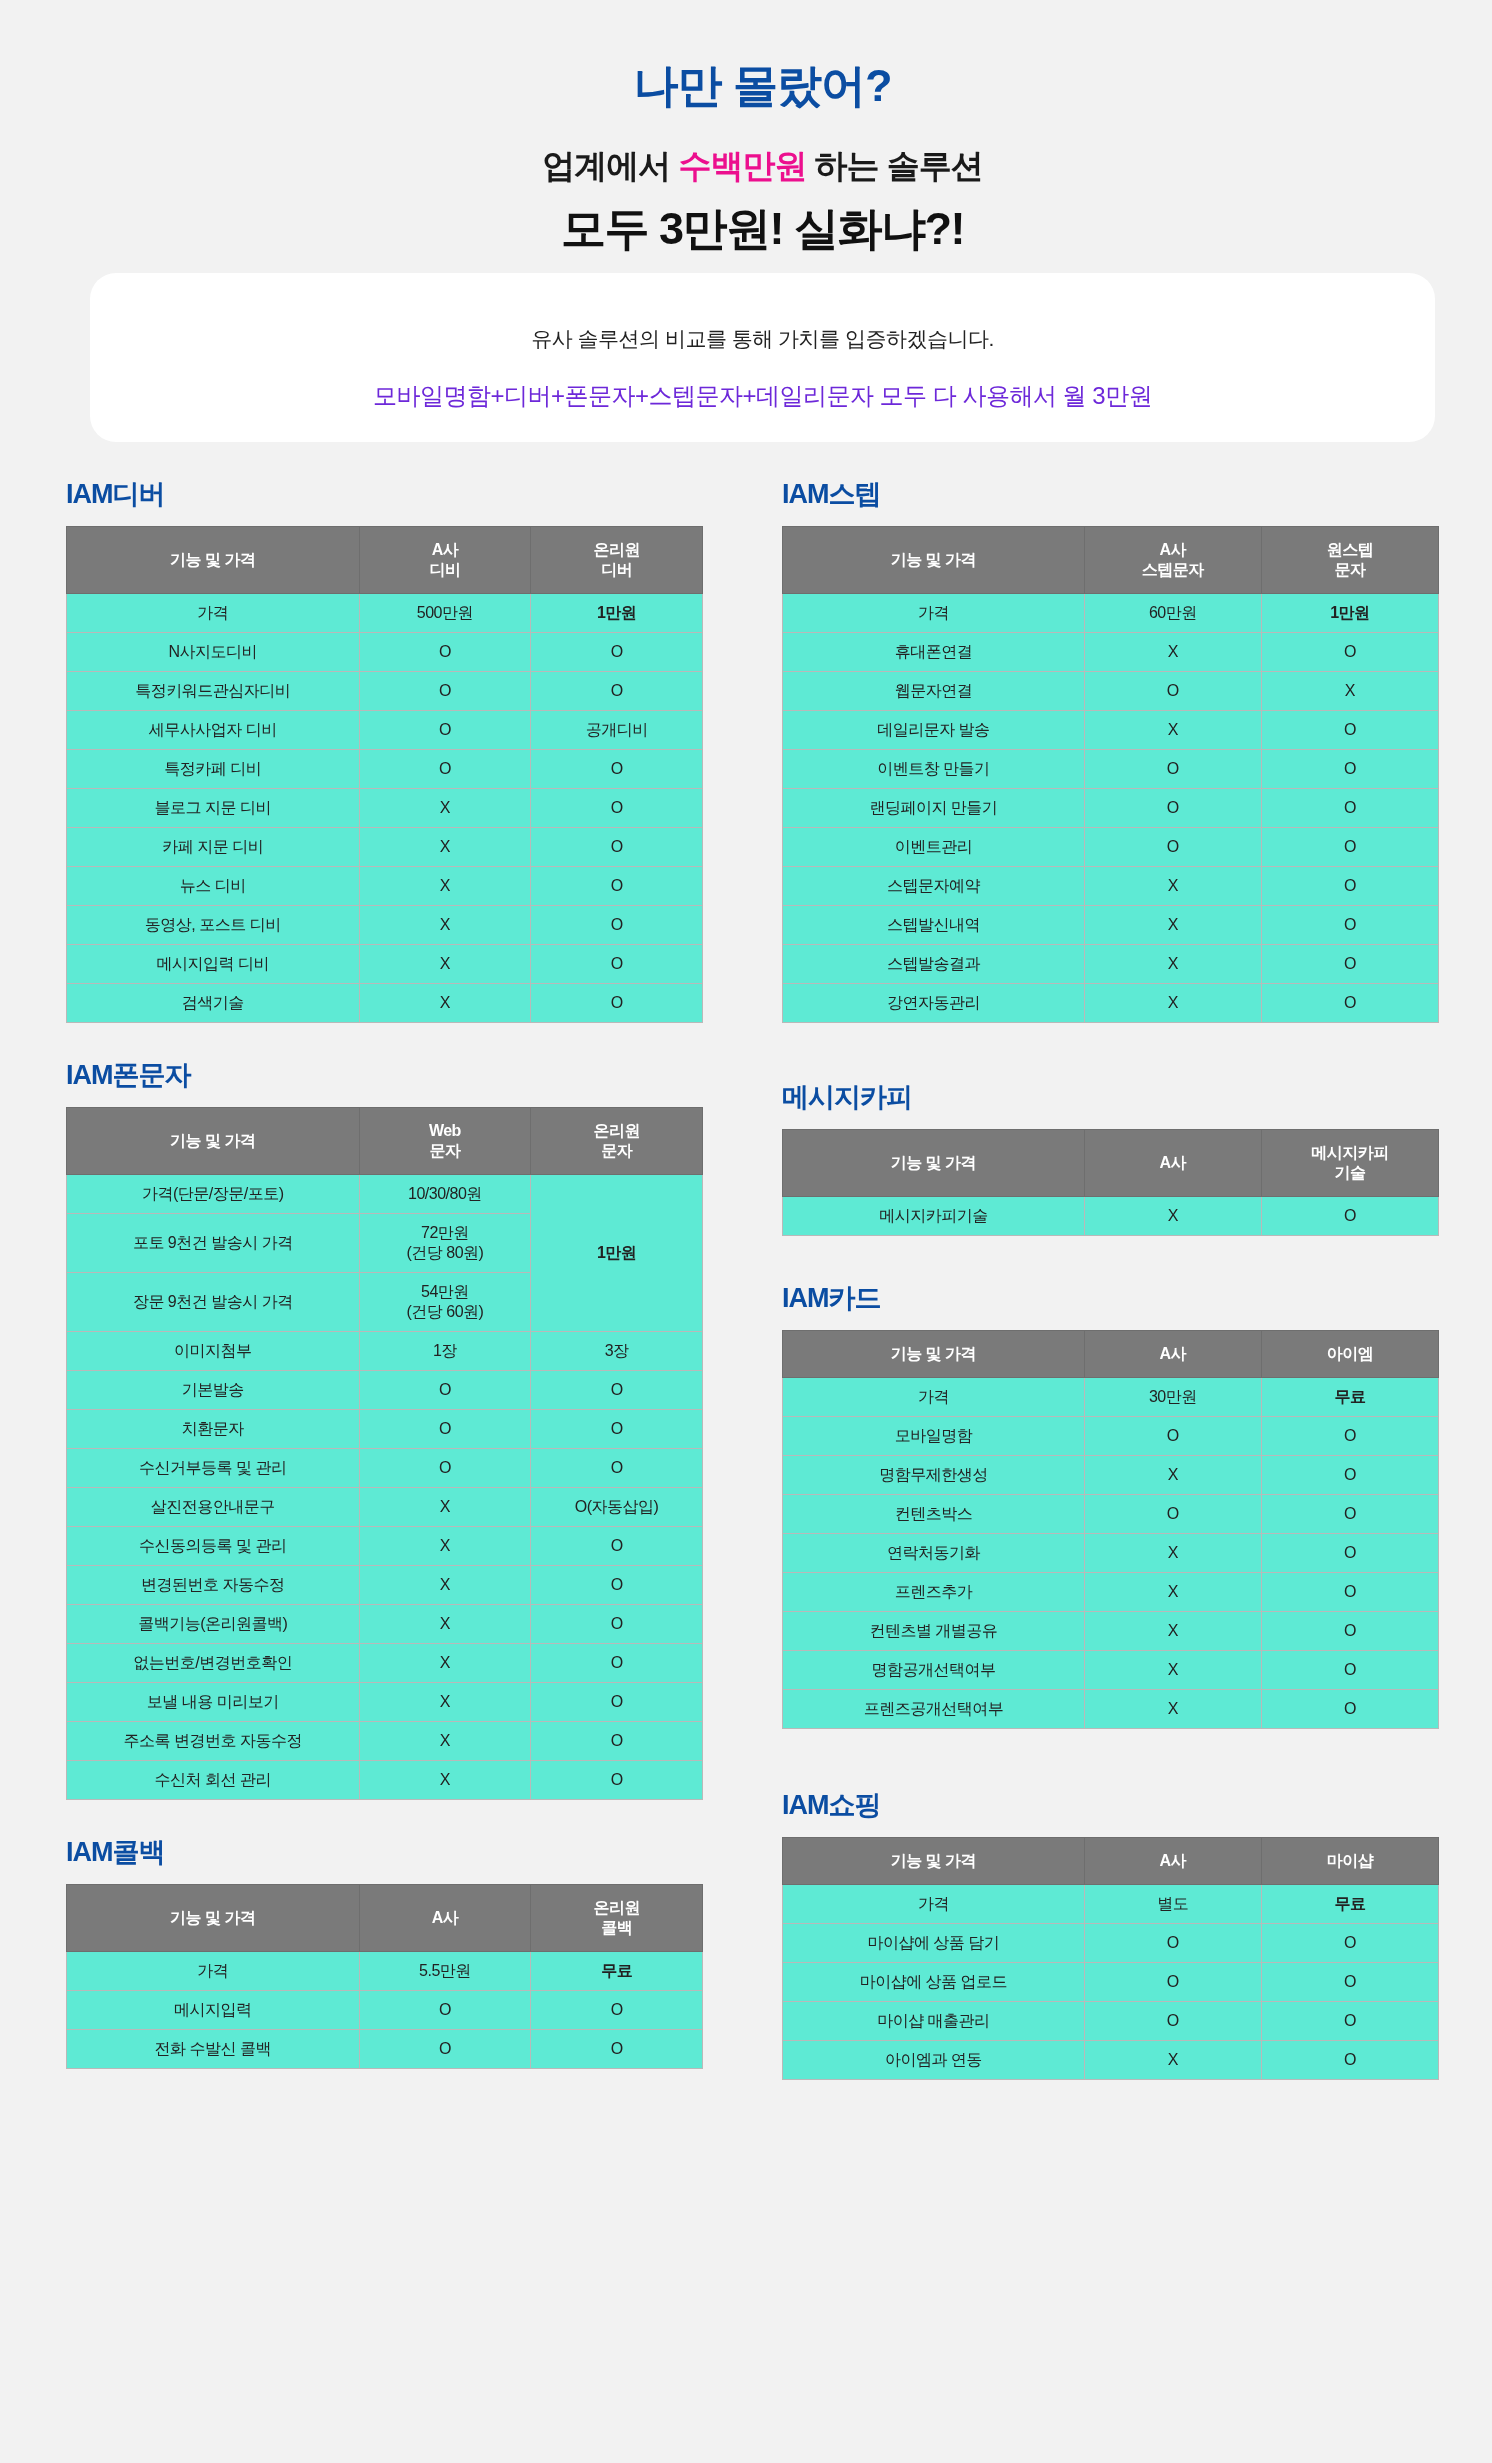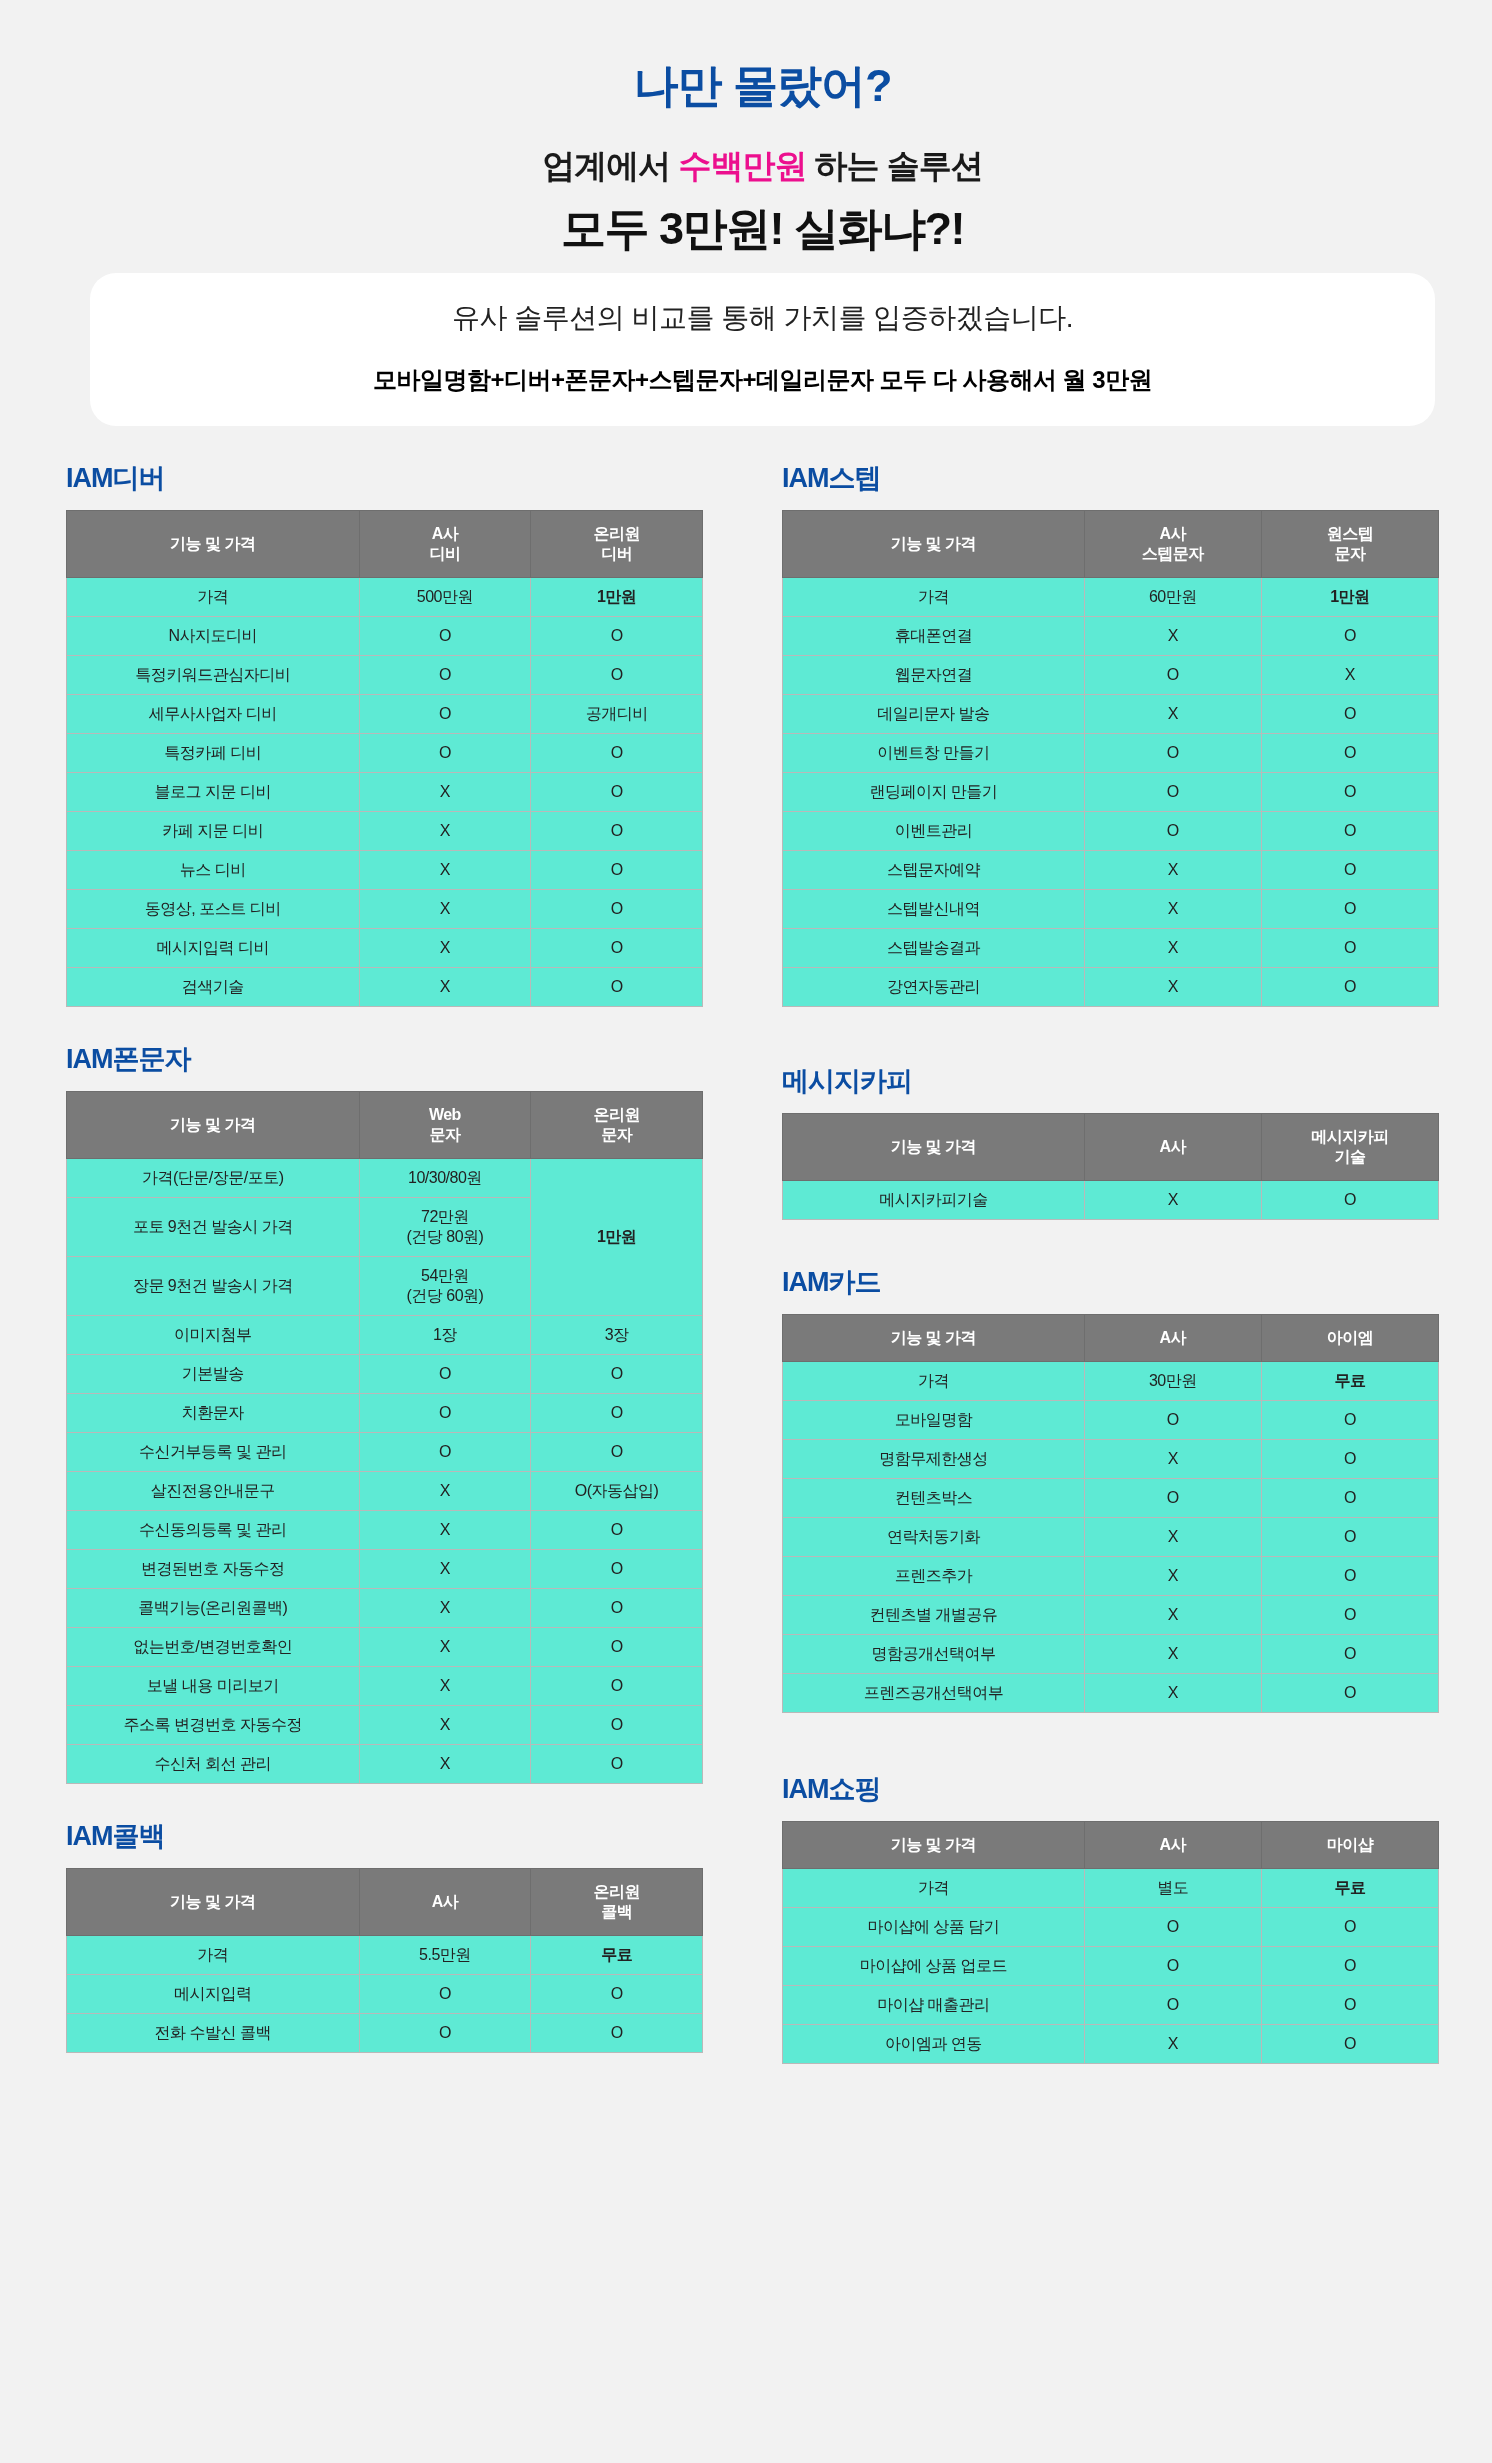--- a/index.html
+++ b/index.html
@@ -43,29 +43,30 @@
   }
   .note-box {
     width: 1345px;
     margin: 0 auto;
     background: #ffffff;
     border-radius: 26px;
     padding: 26px 20px 30px 20px;
     text-align: center;
   }
   .note-line1 {
-    font-size: 28px;
+    font-size: 21px;
     color: #222;
     letter-spacing: -0.5px;
     margin-bottom: 12px;
+    margin-top: 26px;
   }
   .note-line2 {
     font-size: 24px;
-    font-weight: bold;
-    color: #000000;
+    font-weight: normal;
+    color: #6d28d9;
     letter-spacing: -0.5px;
     margin-top: 27px;
   }
 
   
   .cols {
     position: relative;
     margin-top: 34px;
     padding: 0 66px;
   }

